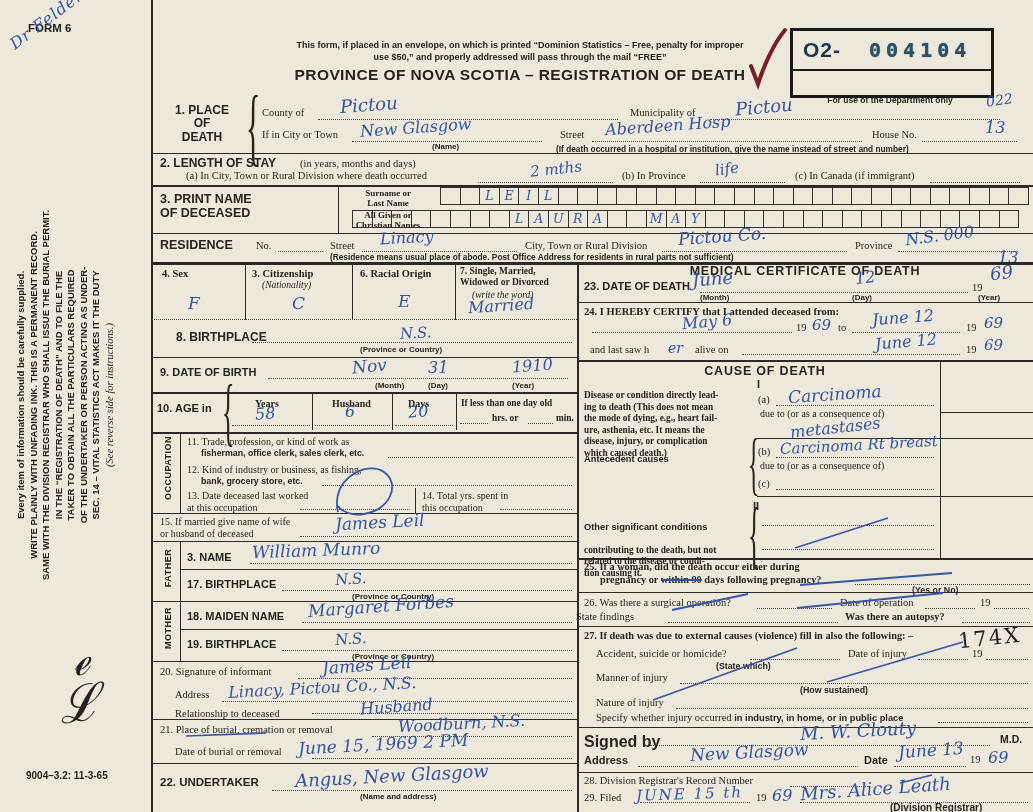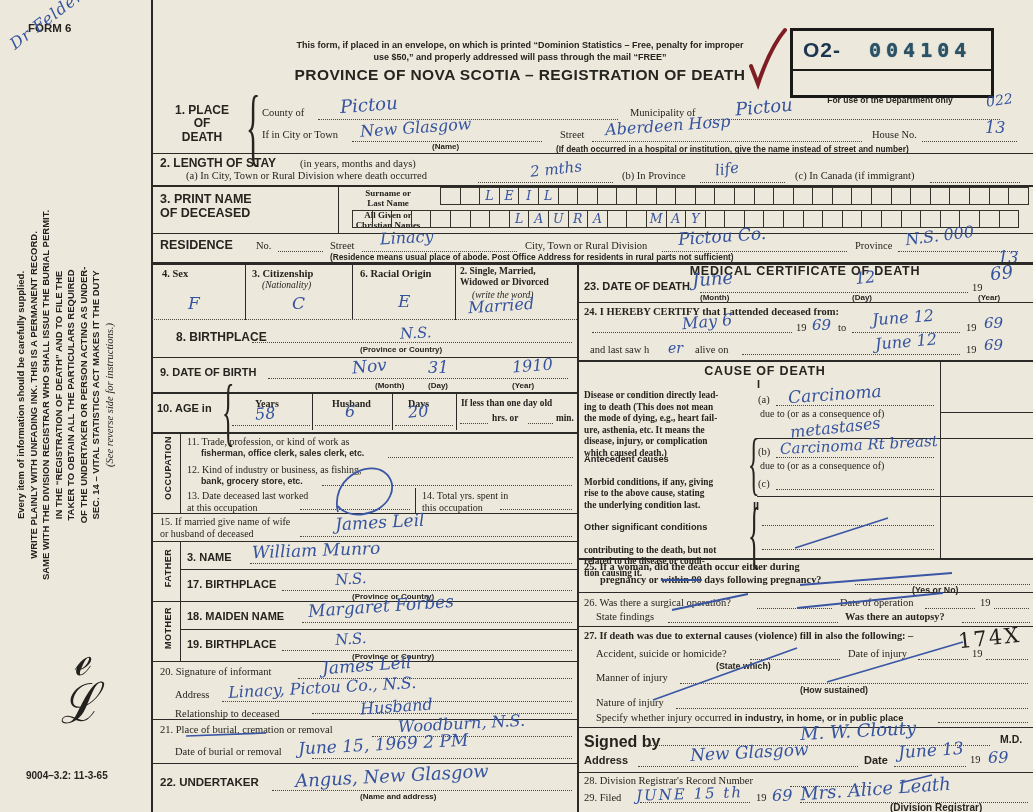--- a/index.html
+++ b/index.html
@@ -215,21 +215,21 @@
   <i class="vline" style="left:577px;top:262px;height:550px;width:1.5px"></i>
 
   <i class="vline" style="left:245px;top:264px;height:56px"></i>
   <i class="vline" style="left:352px;top:264px;height:56px"></i>
   <i class="vline" style="left:455px;top:264px;height:56px"></i>
   <i class="dotline" style="left:152px;top:318px;width:425px"></i>
   <span class="abs slb" style="left:162px;top:268px">4. Sex</span>
   <span class="abs slb" style="left:252px;top:268px">3. Citizenship</span>
   <span class="abs sl it" style="left:262px;top:280px;font-size:9.5px">(Nationality)</span>
   <span class="abs slb" style="left:360px;top:268px">6. Racial Origin</span>
-  <div class="abs slb pre" style="left:460px;top:266px;font-size:9.5px;line-height:1.2">2. Single, Married,
+  <div class="abs slb pre" style="left:460px;top:266px;font-size:9.5px;line-height:1.2">7. Single, Married,
 Widowed or Divorced</div>
   <span class="abs sl it" style="left:472px;top:290px;font-size:9.5px">(write the word)</span>
   <span class="abs hw s17" style="left:188px;top:293px">F</span>
   <span class="abs hw s17" style="left:292px;top:293px">C</span>
   <span class="abs hw s17" style="left:398px;top:291px">E</span>
   <span class="abs hw s16" style="left:468px;top:296px;transform:rotate(-4deg)">Married</span>
 
   <span class="abs gb" style="left:176px;top:330px;font-size:12px">8. BIRTHPLACE</span>
   <i class="dotline" style="left:252px;top:341px;width:320px"></i>
   <span class="abs hw s15" style="left:400px;top:324px;transform:rotate(-3deg)">N.S.</span>
@@ -381,23 +381,20 @@
 disease, injury, or complication
 which caused death.)</div>
   <span class="abs sl" style="left:758px;top:394px">(a)</span>
   <i class="dotline" style="left:776px;top:404px;width:158px"></i>
   <span class="abs hw s17" style="left:788px;top:384px;transform:rotate(-4deg)">Carcinoma</span>
   <span class="abs sl" style="left:760px;top:408px;font-size:10px">due to (or as a consequence of)</span>
   <span class="abs hw s16" style="left:790px;top:418px;transform:rotate(-6deg)">metastases</span>
   <i class="hline" style="left:757px;top:438px;width:276px"></i>
   <div class="abs pre" style="left:584px;top:442px;font-size:9.3px;line-height:1.25;width:172px">
     <span class="cap" style="font-size:9.3px">Antecedent causes</span><br>
-    <span class="slb pre" style="font-size:9.3px">Morbid conditions, if any, giving
-rise to the above cause, stating
-the underlying condition last.</span>
   </div>
   <span class="brace" style="left:748px;top:452px;font-size:24px">{</span>
   <span class="abs sl" style="left:758px;top:446px">(b)</span>
   <i class="dotline" style="left:776px;top:456px;width:158px"></i>
   <span class="abs hw s15" style="left:780px;top:436px;transform:rotate(-3deg)">Carcinoma Rt breast</span>
   <span class="abs sl" style="left:760px;top:460px;font-size:10px">due to (or as a consequence of)</span>
   <span class="abs sl" style="left:758px;top:478px">(c)</span>
   <i class="dotline" style="left:776px;top:488px;width:158px"></i>
   <i class="hline" style="left:757px;top:496px;width:276px"></i>
   <span class="abs gb" style="left:753px;top:500px;font-size:11px">II</span>
@@ -417,21 +414,21 @@
   <i class="dotline" style="left:855px;top:583px;width:175px"></i>
   <span class="abs cap" style="left:912px;top:585px;font-size:8.8px">(Yes or No)</span>
   <i class="hline" style="left:578px;top:592px;width:455px"></i>
 
   <span class="abs sl" style="left:584px;top:597px">26. Was there a surgical operation?</span>
   <i class="dotline" style="left:757px;top:607px;width:75px"></i>
   <span class="abs sl" style="left:840px;top:597px">Date of operation</span>
   <i class="dotline" style="left:925px;top:607px;width:50px"></i>
   <span class="abs sl" style="left:980px;top:597px">19</span>
   <i class="dotline" style="left:994px;top:607px;width:35px"></i>
-  <span class="abs sl" style="left:596px;top:611px">State findings</span>
+  <span class="abs sl" style="left:576px;top:611px">State findings</span>
   <i class="dotline" style="left:668px;top:621px;width:170px"></i>
   <span class="abs slb" style="left:845px;top:611px;font-size:10.3px">Was there an autopsy?</span>
   <i class="dotline" style="left:962px;top:621px;width:68px"></i>
   <i class="hline" style="left:578px;top:626px;width:455px"></i>
 
   <span class="abs slb" style="left:584px;top:630px;font-size:10.3px">27. If death was due to external causes (violence) fill in also the following: –</span>
   <span class="abs" style="left:958px;top:626px;font-family:'DejaVu Serif',serif;font-size:21px;color:#23221f;transform:rotate(-6deg);letter-spacing:2px">174X</span>
   <span class="abs sl" style="left:596px;top:648px">Accident, suicide or homicide?</span>
   <i class="dotline" style="left:750px;top:658px;width:90px"></i>
   <span class="abs cap" style="left:716px;top:661px;font-size:8.8px">(State which)</span>

